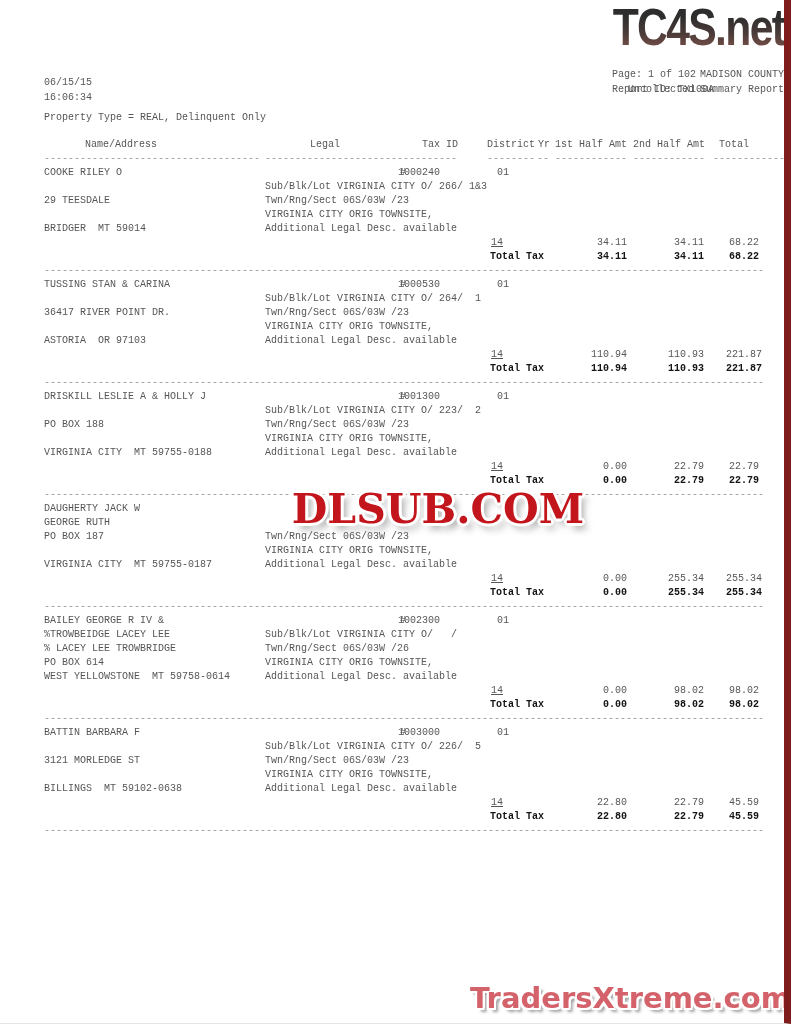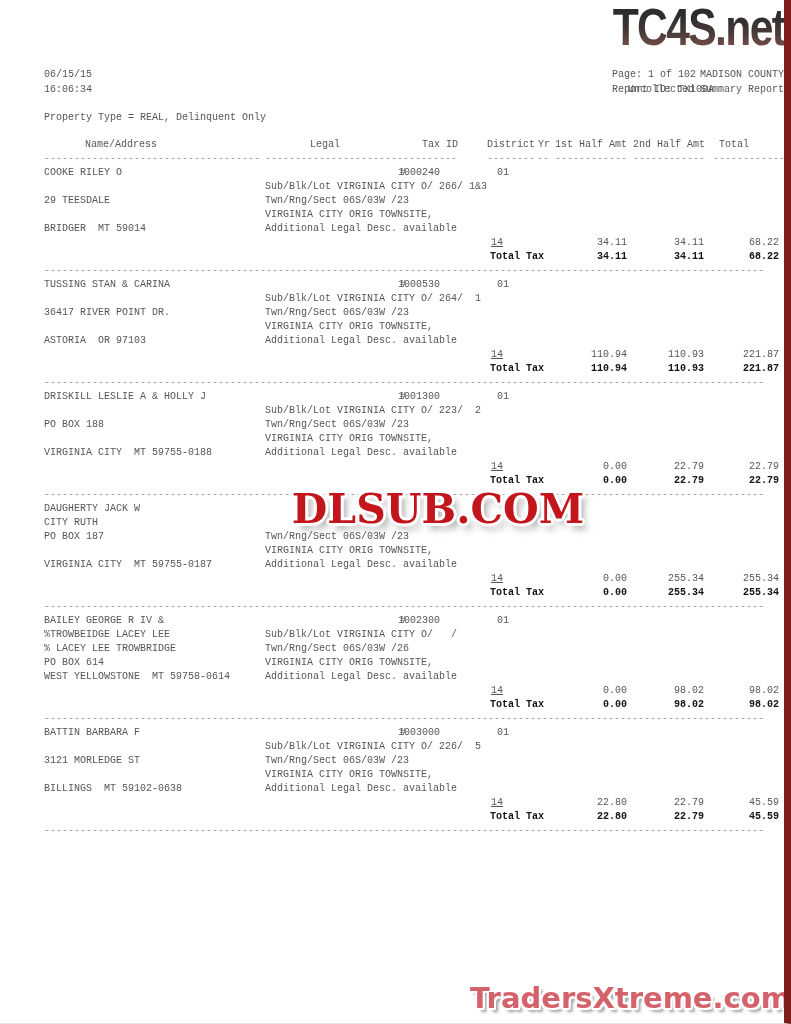--- a/index.html
+++ b/index.html
@@ -2,21 +2,21 @@
 <html><head>
 <meta charset="utf-8">
 <style>
   html,body{margin:0;padding:0;background:#fff;}
   .page{
     position:relative;width:791px;height:1024px;background:#fff;overflow:hidden;
     font-family:"Liberation Mono",monospace;font-size:10px;line-height:14px;color:#565656;
     border-bottom:1px solid #e4e4e4;border-right:7px solid #7f1d1d;box-sizing:border-box;
   }
   
-  .hdr-left{position:absolute;top:68px;left:44px;}
+  .hdr-left{position:absolute;top:76px;left:44px;}
   .hdr-center{position:absolute;top:68px;left:0;right:0;text-align:right;}
   .hdr-right{position:absolute;top:68px;left:612px;}
   .hdr-left div,.hdr-center div,.hdr-right div{height:15px;white-space:pre;}
   .filter{position:absolute;top:111px;left:44px;white-space:pre;}
   
   .colhdr{position:absolute;left:0;right:16px;height:14px;}
   .ch{position:absolute;white-space:pre;}
   .dash{position:absolute;white-space:pre;color:#9a9a9a;}
   
   #records{position:absolute;top:166px;left:0;right:0;}
@@ -24,21 +24,21 @@
   .line{position:relative;height:14px;}
   .line span{position:absolute;white-space:pre;}
   .c-name{left:44px;}
   .c-legal{left:265px;}
   .c-hash{left:400px;}
   .c-taxid{left:398px;width:60px;text-align:left;}
   .c-district{left:497px;}
   .c-yr{left:491px;width:54px;text-align:left;text-decoration:underline;}
   .c-a1{left:557px;width:70px;text-align:right;}
   .c-a2{left:634px;width:70px;text-align:right;}
-  .c-a3{left:709px;width:70px;text-align:right;font-family:Liberation Mono, monospace;}
+  .c-a3{left:709px;width:70px;text-align:center;font-family:Liberation Mono, monospace;}
   .c-totlabel{left:490px;}
   .c-sep{left:44px;color:#999;}
   .bold{font-weight:bold;color:#141414;}
   
   .wm-top{
     position:absolute;top:0px;right:0px;z-index:5;
     font-family:"Liberation Sans",sans-serif;font-weight:700;
     font-size:52px;line-height:54px;letter-spacing:-2px;
     transform:scaleX(.82);transform-origin:100% 0;
     background:linear-gradient(180deg,#2d2d2d 30%,#4a3b38 62%,#8a574e 100%);
@@ -229,21 +229,21 @@
       </div>
       <div class="record">
         <div class="line">
           <span class="c-name">DAUGHERTY JACK W</span>
           <span class="c-legal"></span>
           <span class="c-hash"></span>
           <span class="c-taxid"></span>
           <span class="c-district"></span>
         </div>
         <div class="line">
-          <span class="c-name">CITY RUTH</span>
+          <span class="c-name">GEORGE RUTH</span>
           <span class="c-legal"></span>
         </div>
         <div class="line">
           <span class="c-name">PO BOX 187</span>
           <span class="c-legal">Twn/Rng/Sect 06S/03W /23</span>
         </div>
         <div class="line">
           <span class="c-name"></span>
           <span class="c-legal">VIRGINIA CITY ORIG TOWNSITE,</span>
         </div>

